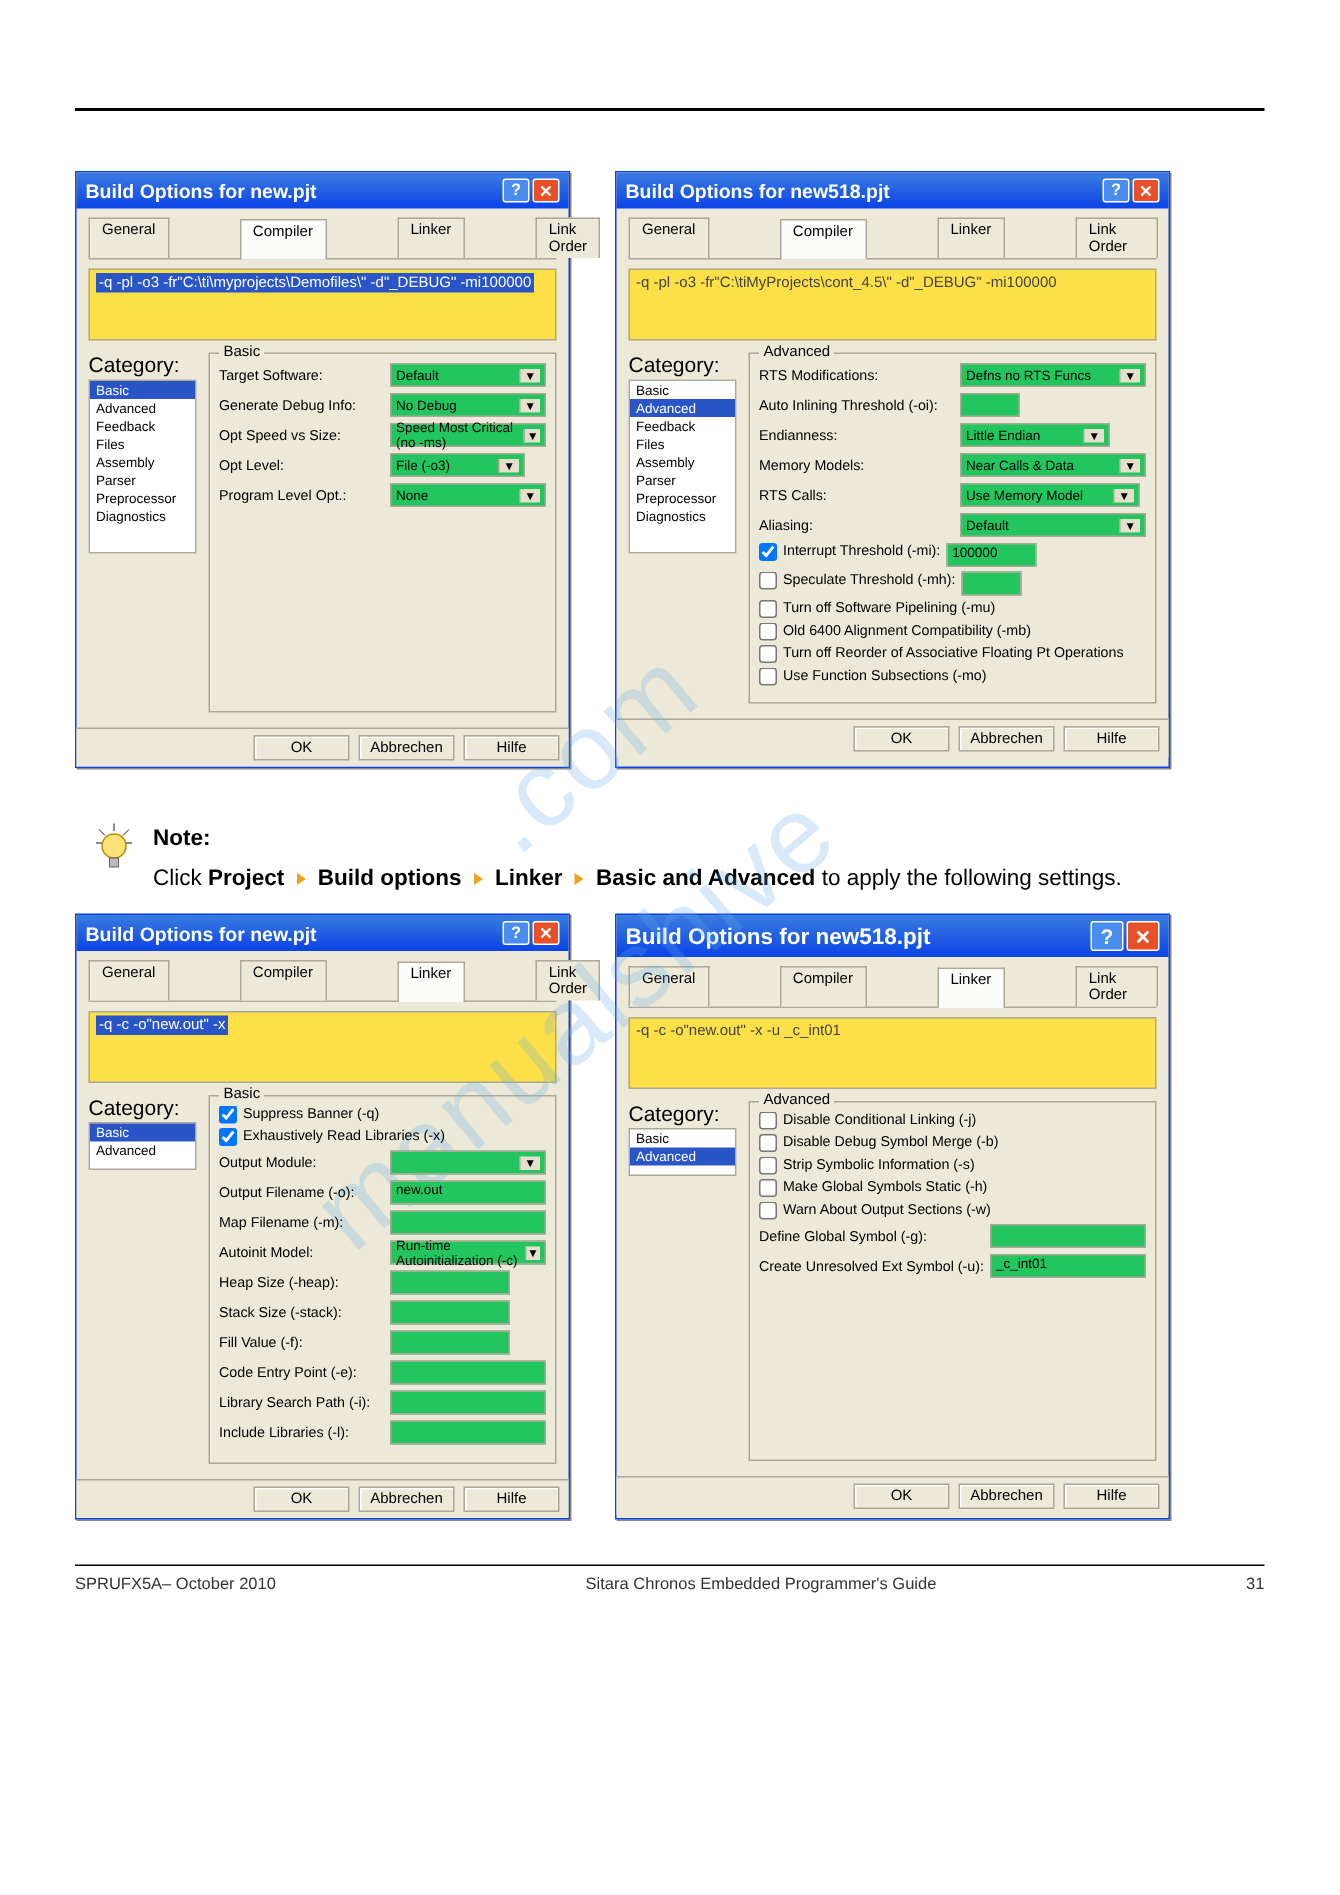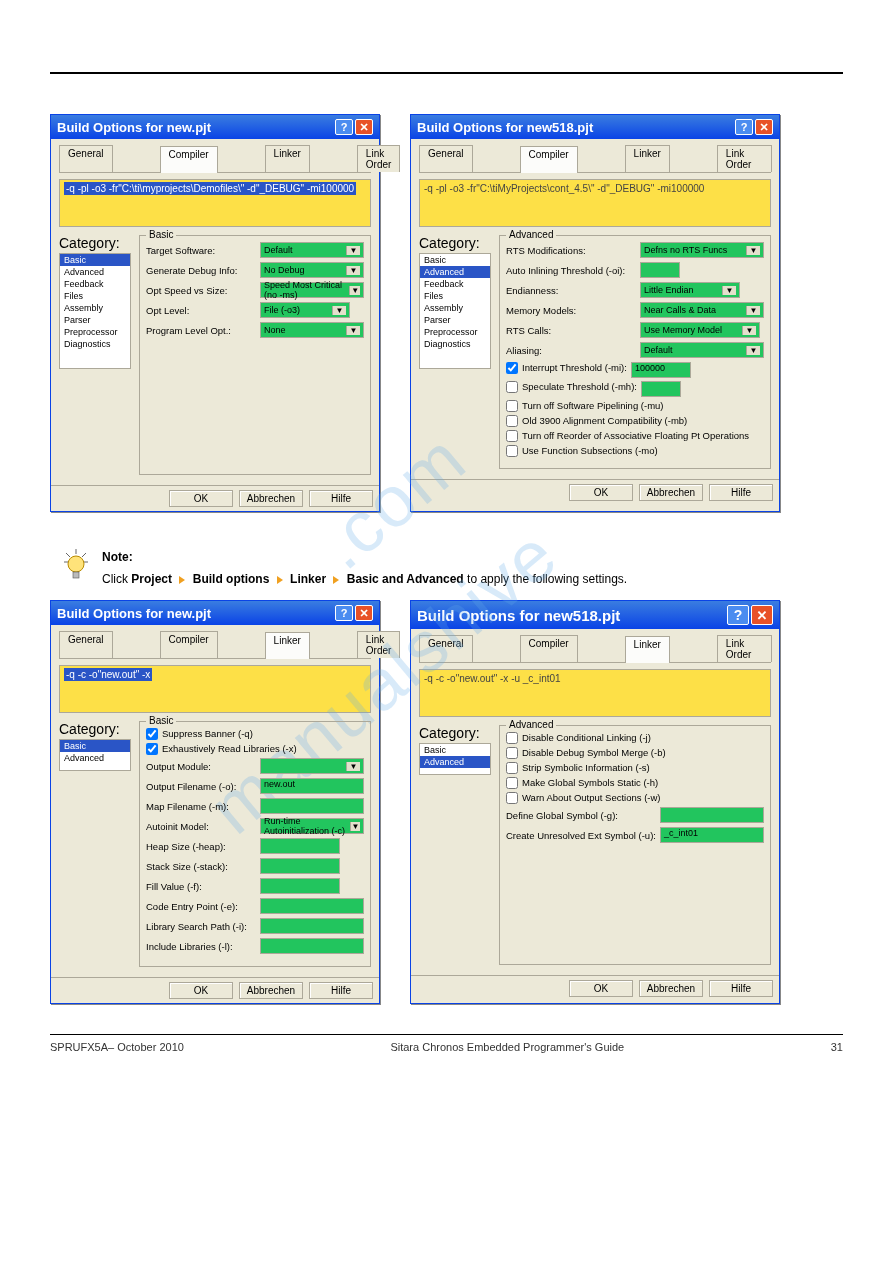--- a/index.html
+++ b/index.html
@@ -156,21 +156,21 @@
     display: flex;
     align-items: flex-start;
     gap: 12px;
     margin: 36px 0 12px 12px;
     max-width: 760px;
   }
   .bulb {
     width: 28px; height: 34px;
     flex-shrink: 0;
   }
-  .note-body { font-size: 12px; line-height: 1.5; }
+  .note-body { font-size: 15px; line-height: 1.5; }
   .note-head { font-weight: bold; margin-bottom: 4px; }
   .arrow {
     display: inline-block;
     width: 0; height: 0;
     border-left: 6px solid #f0a020;
     border-top: 4px solid transparent;
     border-bottom: 4px solid transparent;
     vertical-align: middle;
     margin: 0 4px;
   }
@@ -373,21 +373,21 @@
                 <input type="checkbox" style="">
                 <span>Speculate Threshold (-mh):</span>
                 <div class="finput" style="flex:0 0 40px"></div>
               </div>
             <div class="fcheck">
                 <input type="checkbox" style="">
                 <span>Turn off Software Pipelining (-mu)</span>
               </div>
             <div class="fcheck">
                 <input type="checkbox" style="">
-                <span>Old 3900 Alignment Compatibility (-mb)</span>
+                <span>Old 6400 Alignment Compatibility (-mb)</span>
               </div>
             <div class="fcheck">
                 <input type="checkbox" style="">
                 <span>Turn off Reorder of Associative Floating Pt Operations</span>
               </div>
             <div class="fcheck">
                 <input type="checkbox" style="">
                 <span>Use Function Subsections (-mo)</span>
               </div>
           </div>

